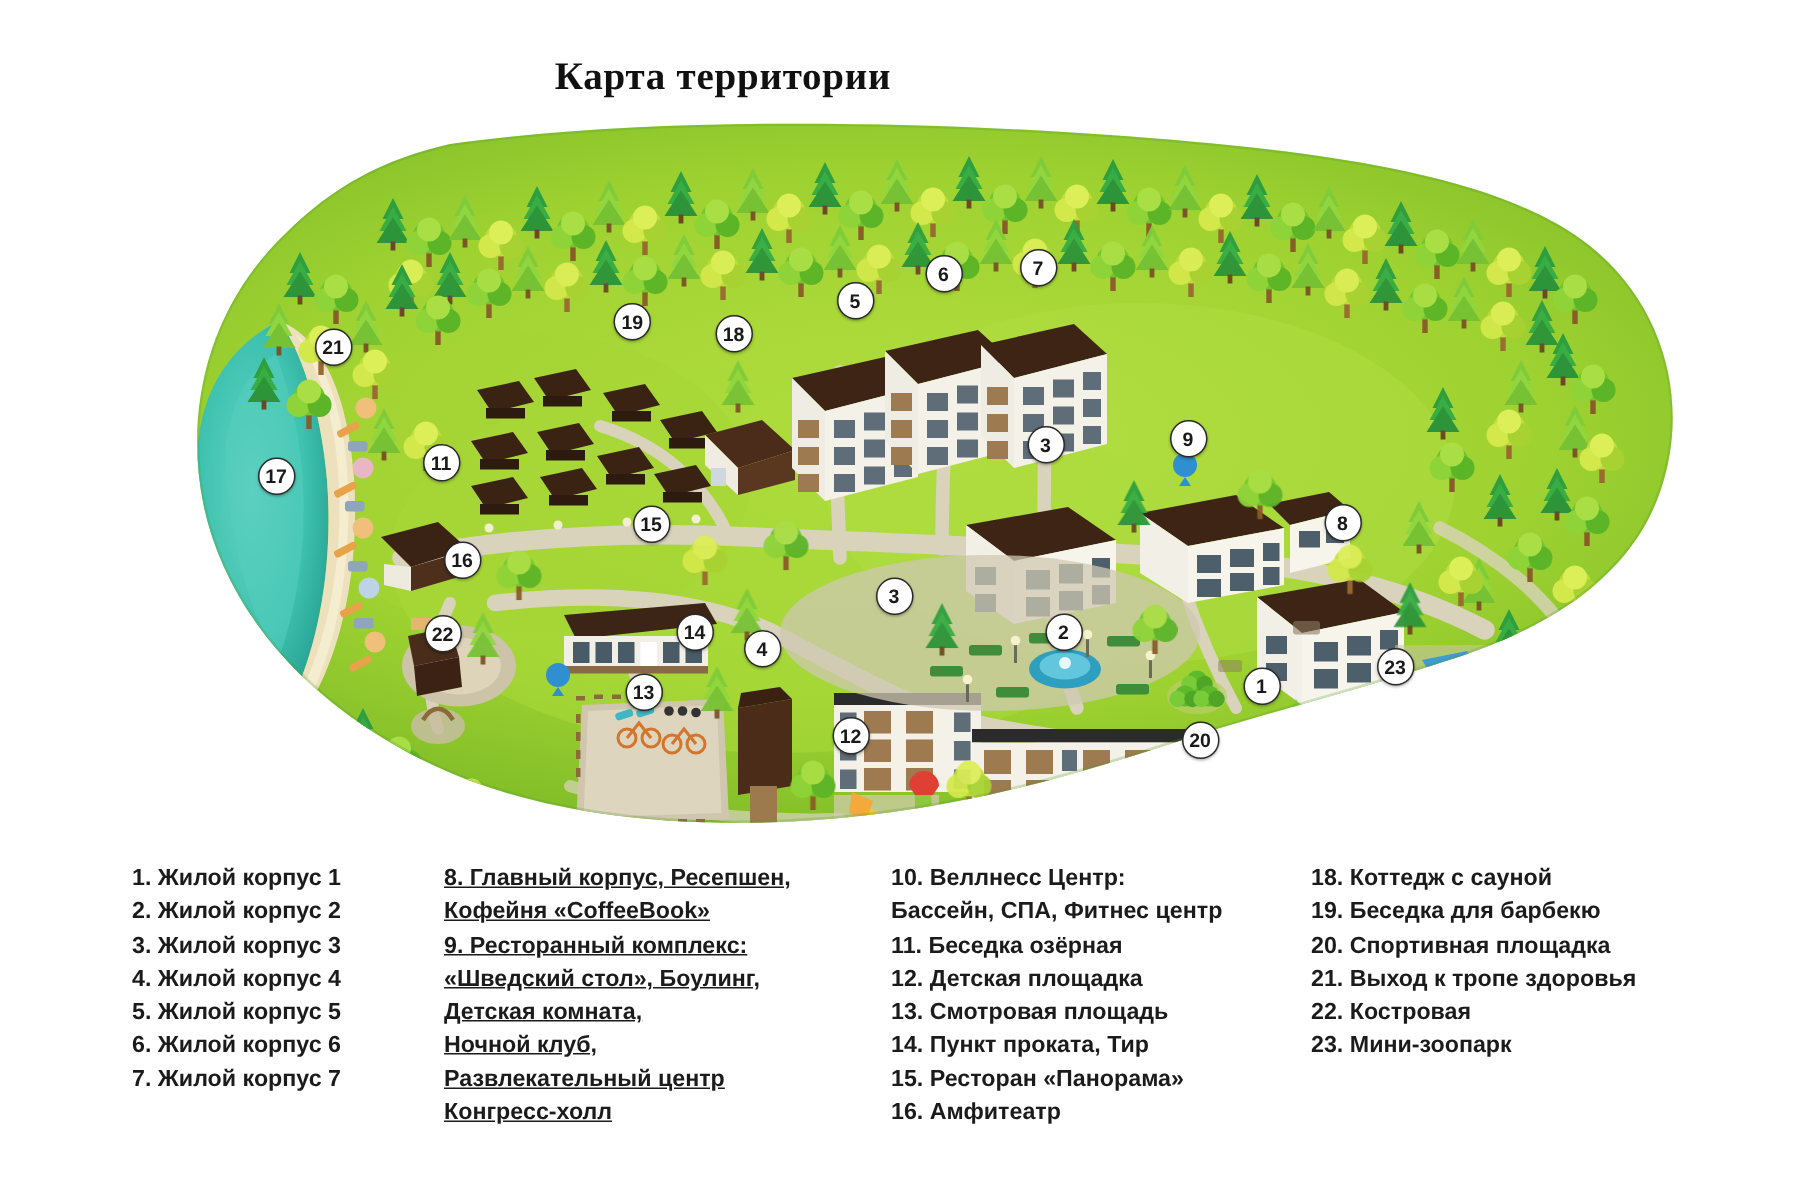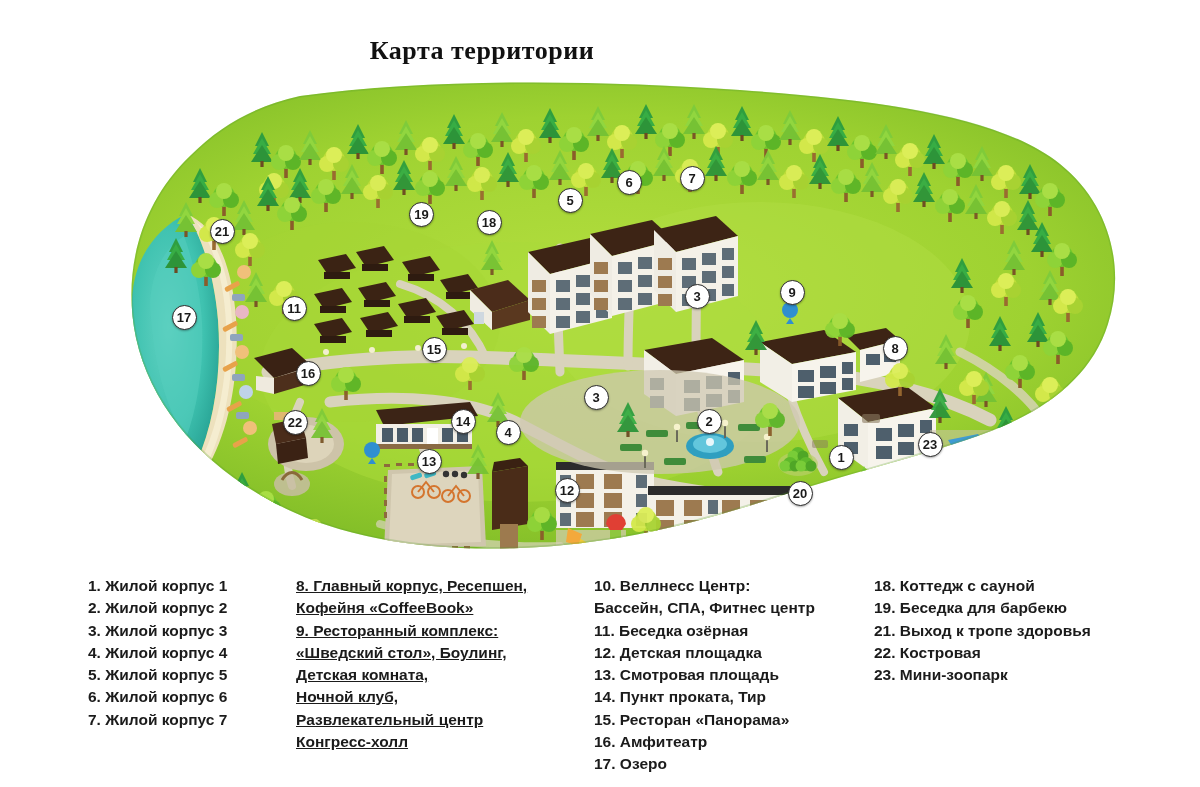--- a/index.html
+++ b/index.html
@@ -812,22 +812,22 @@
     </div>
   <div class="legend-col" id="legend-col-3">
       <span class="legend-line">10. Веллнесс Центр:</span>
       <span class="legend-line">Бассейн, СПА, Фитнес центр</span>
       <span class="legend-line">11. Беседка озёрная</span>
       <span class="legend-line">12. Детская площадка</span>
       <span class="legend-line">13. Смотровая площадь</span>
       <span class="legend-line">14. Пункт проката, Тир</span>
       <span class="legend-line">15. Ресторан «Панорама»</span>
       <span class="legend-line">16. Амфитеатр</span>
-      <span class="legend-line">17. Озеро</span>
     </div>
   <div class="legend-col" id="legend-col-4">
       <span class="legend-line">18. Коттедж с сауной</span>
       <span class="legend-line">19. Беседка для барбекю</span>
+      <span class="legend-line">20. Спортивная площадка</span>
       <span class="legend-line">21. Выход к тропе здоровья</span>
       <span class="legend-line">22. Костровая</span>
       <span class="legend-line">23. Мини-зоопарк</span>
     </div>
 </div>
 
 </body></html>

